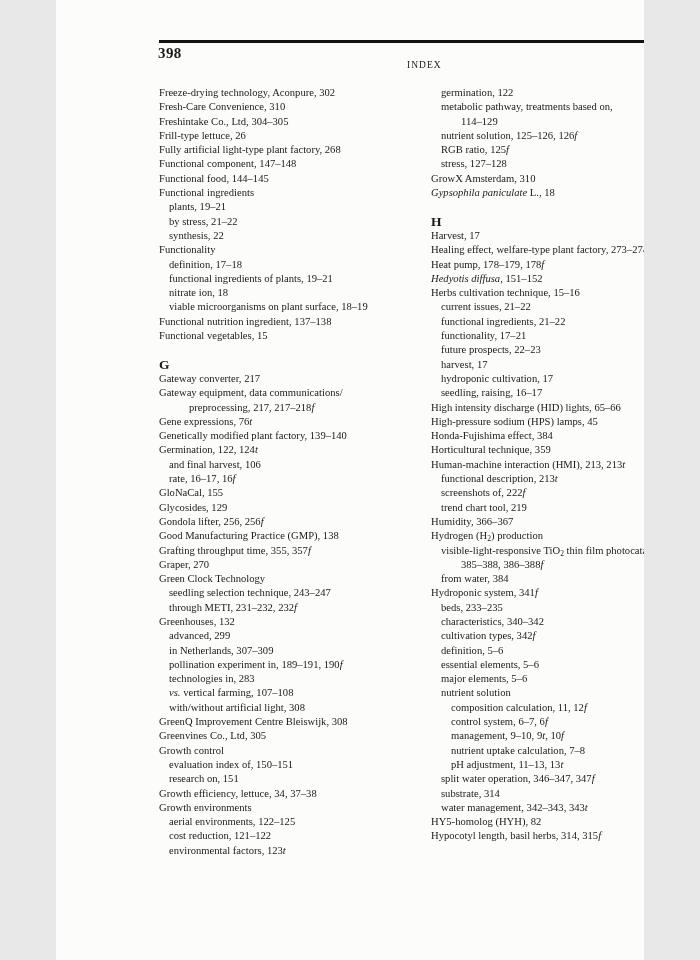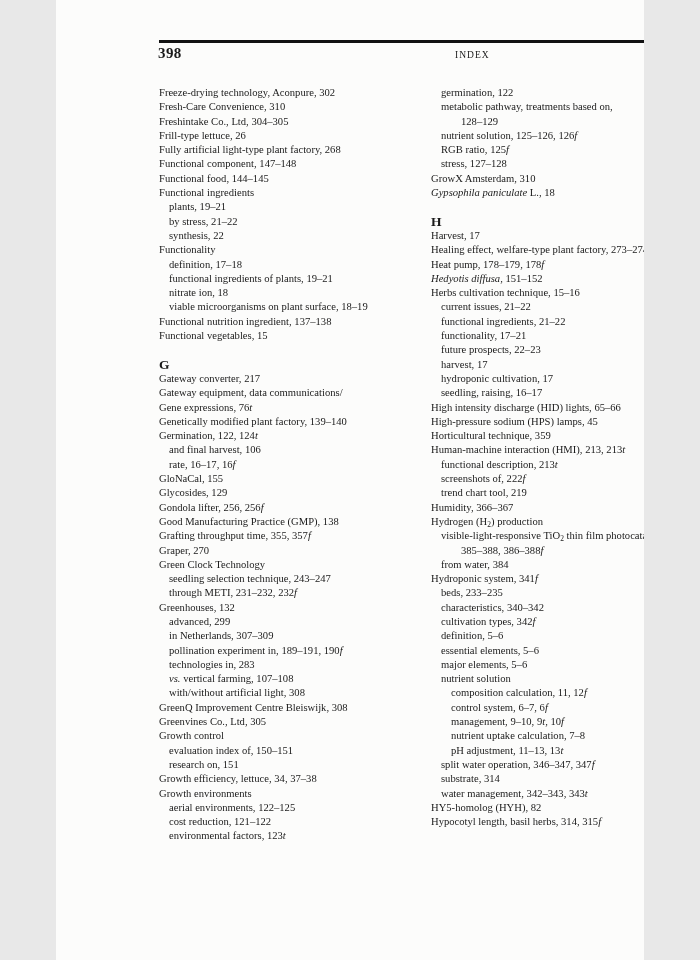--- a/index.html
+++ b/index.html
@@ -8,22 +8,22 @@
     background:#fcfcfb; color:#1a1a1a;
     font-family:"Liberation Serif","DejaVu Serif",serif;
     overflow:hidden;
   }
   .rule { position:absolute; left:103px; top:40px; width:527px; height:2.5px; background:#121212; }
   .pagenum {
     position:absolute; left:102px; top:45px;
     font-size:15px; font-weight:bold; letter-spacing:0.4px;
   }
   .running-head {
-    position:absolute; left:351px; top:50px;
-    font-size:9.5px; letter-spacing:1px;margin-left:48px;
+    position:absolute; left:351px; top:60px;
+    font-size:9.5px; letter-spacing:1px;
   }
   .col { position:absolute; top:86px; }
   .col-left  { left:103px; width:268px; }
   .col-right { left:375px; width:270px; }
   .line {
     height:14.3px; line-height:14.3px; font-size:10.6px;
     white-space:nowrap;
   }
   .line.blank { }
   .line.section { font-size:13.5px; font-weight:bold; }
@@ -56,20 +56,21 @@
       <div class="line ind1"><span>definition, 17–18</span></div>
       <div class="line ind1"><span>functional ingredients of plants, 19–21</span></div>
       <div class="line ind1"><span>nitrate ion, 18</span></div>
       <div class="line ind1"><span>viable microorganisms on plant surface, 18–19</span></div>
       <div class="line ind0"><span>Functional nutrition ingredient, 137–138</span></div>
       <div class="line ind0"><span>Functional vegetables, 15</span></div>
       <div class="line blank"></div>
       <div class="line section">G</div>
       <div class="line ind0"><span>Gateway converter, 217</span></div>
       <div class="line ind0"><span>Gateway equipment, data communications/</span></div>
+      <div class="line ind3"><span>preprocessing, 217, 217–218</span><span class="it">f</span></div>
       <div class="line ind0"><span>Gene expressions, 76</span><span class="it">t</span></div>
       <div class="line ind0"><span>Genetically modified plant factory, 139–140</span></div>
       <div class="line ind0"><span>Germination, 122, 124</span><span class="it">t</span></div>
       <div class="line ind1"><span>and final harvest, 106</span></div>
       <div class="line ind1"><span>rate, 16–17, 16</span><span class="it">f</span></div>
       <div class="line ind0"><span>GloNaCal, 155</span></div>
       <div class="line ind0"><span>Glycosides, 129</span></div>
       <div class="line ind0"><span>Gondola lifter, 256, 256</span><span class="it">f</span></div>
       <div class="line ind0"><span>Good Manufacturing Practice (GMP), 138</span></div>
       <div class="line ind0"><span>Grafting throughput time, 355, 357</span><span class="it">f</span></div>
@@ -91,21 +92,21 @@
       <div class="line ind1"><span>research on, 151</span></div>
       <div class="line ind0"><span>Growth efficiency, lettuce, 34, 37–38</span></div>
       <div class="line ind0"><span>Growth environments</span></div>
       <div class="line ind1"><span>aerial environments, 122–125</span></div>
       <div class="line ind1"><span>cost reduction, 121–122</span></div>
       <div class="line ind1"><span>environmental factors, 123</span><span class="it">t</span></div>
     </div>
   <div class="col col-right">
       <div class="line ind1"><span>germination, 122</span></div>
       <div class="line ind1"><span>metabolic pathway, treatments based on,</span></div>
-      <div class="line ind3"><span>128–129</span></div>
+      <div class="line ind3"><span>114–129</span></div>
       <div class="line ind1"><span>nutrient solution, 125–126, 126</span><span class="it">f</span></div>
       <div class="line ind1"><span>RGB ratio, 125</span><span class="it">f</span></div>
       <div class="line ind1"><span>stress, 127–128</span></div>
       <div class="line ind0"><span>GrowX Amsterdam, 310</span></div>
       <div class="line ind0"><span class="it">Gypsophila paniculate</span><span> L., 18</span></div>
       <div class="line blank"></div>
       <div class="line section">H</div>
       <div class="line ind0"><span>Harvest, 17</span></div>
       <div class="line ind0"><span>Healing effect, welfare-type plant factory, 273–274</span></div>
       <div class="line ind0"><span>Heat pump, 178–179, 178</span><span class="it">f</span></div>
@@ -113,20 +114,21 @@
       <div class="line ind0"><span>Herbs cultivation technique, 15–16</span></div>
       <div class="line ind1"><span>current issues, 21–22</span></div>
       <div class="line ind1"><span>functional ingredients, 21–22</span></div>
       <div class="line ind1"><span>functionality, 17–21</span></div>
       <div class="line ind1"><span>future prospects, 22–23</span></div>
       <div class="line ind1"><span>harvest, 17</span></div>
       <div class="line ind1"><span>hydroponic cultivation, 17</span></div>
       <div class="line ind1"><span>seedling, raising, 16–17</span></div>
       <div class="line ind0"><span>High intensity discharge (HID) lights, 65–66</span></div>
       <div class="line ind0"><span>High-pressure sodium (HPS) lamps, 45</span></div>
+      <div class="line ind0"><span>Honda-Fujishima effect, 384</span></div>
       <div class="line ind0"><span>Horticultural technique, 359</span></div>
       <div class="line ind0"><span>Human-machine interaction (HMI), 213, 213</span><span class="it">t</span></div>
       <div class="line ind1"><span>functional description, 213</span><span class="it">t</span></div>
       <div class="line ind1"><span>screenshots of, 222</span><span class="it">f</span></div>
       <div class="line ind1"><span>trend chart tool, 219</span></div>
       <div class="line ind0"><span>Humidity, 366–367</span></div>
       <div class="line ind0"><span>Hydrogen (H</span><span class="sb">2</span><span>) production</span></div>
       <div class="line ind1"><span>visible-light-responsive TiO</span><span class="sb">2</span><span> thin film photocatalysts,</span></div>
       <div class="line ind3"><span>385–388, 386–388</span><span class="it">f</span></div>
       <div class="line ind1"><span>from water, 384</span></div>

